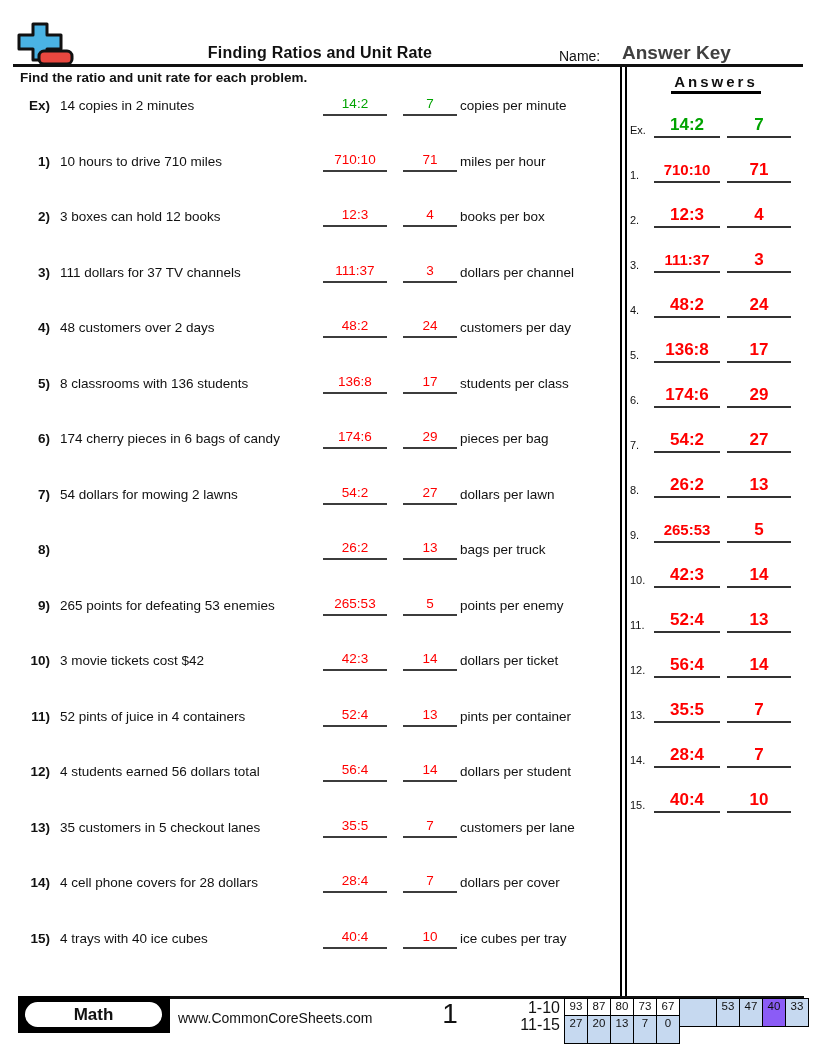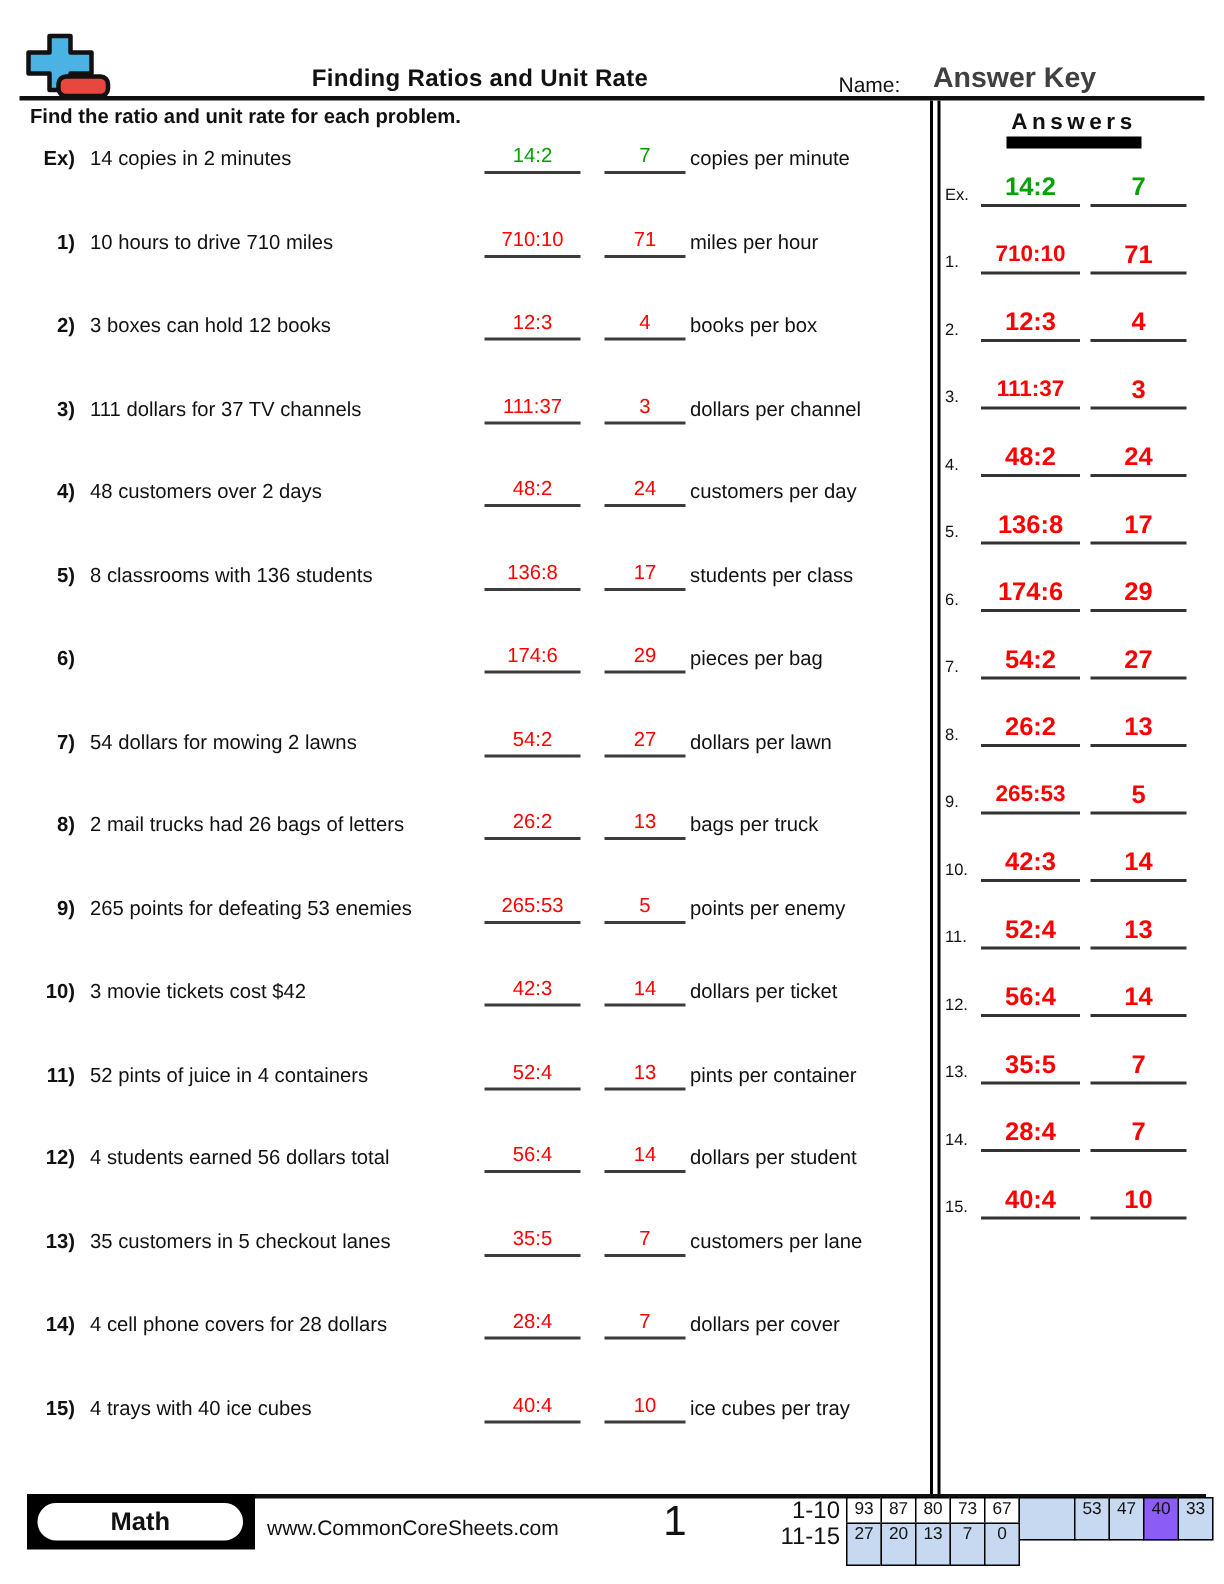--- a/index.html
+++ b/index.html
@@ -13,21 +13,21 @@
   #name-value { position:absolute; left:622px; top:42px; font-size:19px; font-weight:bold; }
   #header-rule { position:absolute; left:13px; top:64px; width:790px; height:3px; background:#101010; }
   #instruction { position:absolute; left:20px; top:70px; font-size:13.5px; font-weight:bold; }
 
   
   #col-divider { position:absolute; left:620px; top:67px; height:930px; width:7px;
                  border-left:2px solid #000; border-right:2px solid #000; }
 
   #answers-title-wrap { position:absolute; left:630px; top:73px; width:172px; text-align:center; }
   #answers-title { display:inline-block; font-size:15px; font-weight:bold; letter-spacing:3px;
-                   border-bottom:8px solid #000000; padding:0 3px 1px 3px; }
+                   border-bottom:3px solid #000000; padding:0 3px 1px 3px; }
 
   
   .prob-row { position:absolute; left:0; width:618px; height:22px; }
   .prob-row > span { position:absolute; bottom:0; font-size:13.5px; line-height:20px; white-space:nowrap; }
   .p-num  { left:0; width:50px; text-align:right; font-weight:bold; }
   .p-text { left:60px; }
   .p-ratio{ left:323px; width:64px; text-align:center; border-bottom:2px solid #3c3c3c; }
   .p-rate { left:403px; width:54px; text-align:center; border-bottom:2px solid #3c3c3c; }
   .p-unit { left:460px; }
 
@@ -193,34 +193,34 @@
       </div>
       <div class="prob-row" style="top: 371.65px;">
         <span class="p-num">5)</span>
         <span class="p-text">8 classrooms with 136 students</span>
         <span class="p-ratio" style="color: rgb(254, 0, 0);">136:8</span>
         <span class="p-rate" style="color: rgb(254, 0, 0);">17</span>
         <span class="p-unit">students per class</span>
       </div>
       <div class="prob-row" style="top: 427.18px;">
         <span class="p-num">6)</span>
+        <span class="p-text">174 cherry pieces in 6 bags of candy</span>
         <span class="p-ratio" style="color: rgb(254, 0, 0);">174:6</span>
         <span class="p-rate" style="color: rgb(254, 0, 0);">29</span>
         <span class="p-unit">pieces per bag</span>
       </div>
       <div class="prob-row" style="top: 482.71px;">
         <span class="p-num">7)</span>
         <span class="p-text">54 dollars for mowing 2 lawns</span>
         <span class="p-ratio" style="color: rgb(254, 0, 0);">54:2</span>
         <span class="p-rate" style="color: rgb(254, 0, 0);">27</span>
         <span class="p-unit">dollars per lawn</span>
       </div>
       <div class="prob-row" style="top: 538.24px;">
         <span class="p-num">8)</span>
-        <span class="p-text">2 mail trucks had 26 bags of letters</span>
         <span class="p-ratio" style="color: rgb(254, 0, 0);">26:2</span>
         <span class="p-rate" style="color: rgb(254, 0, 0);">13</span>
         <span class="p-unit">bags per truck</span>
       </div>
       <div class="prob-row" style="top: 593.77px;">
         <span class="p-num">9)</span>
         <span class="p-text">265 points for defeating 53 enemies</span>
         <span class="p-ratio" style="color: rgb(254, 0, 0);">265:53</span>
         <span class="p-rate" style="color: rgb(254, 0, 0);">5</span>
         <span class="p-unit">points per enemy</span>

